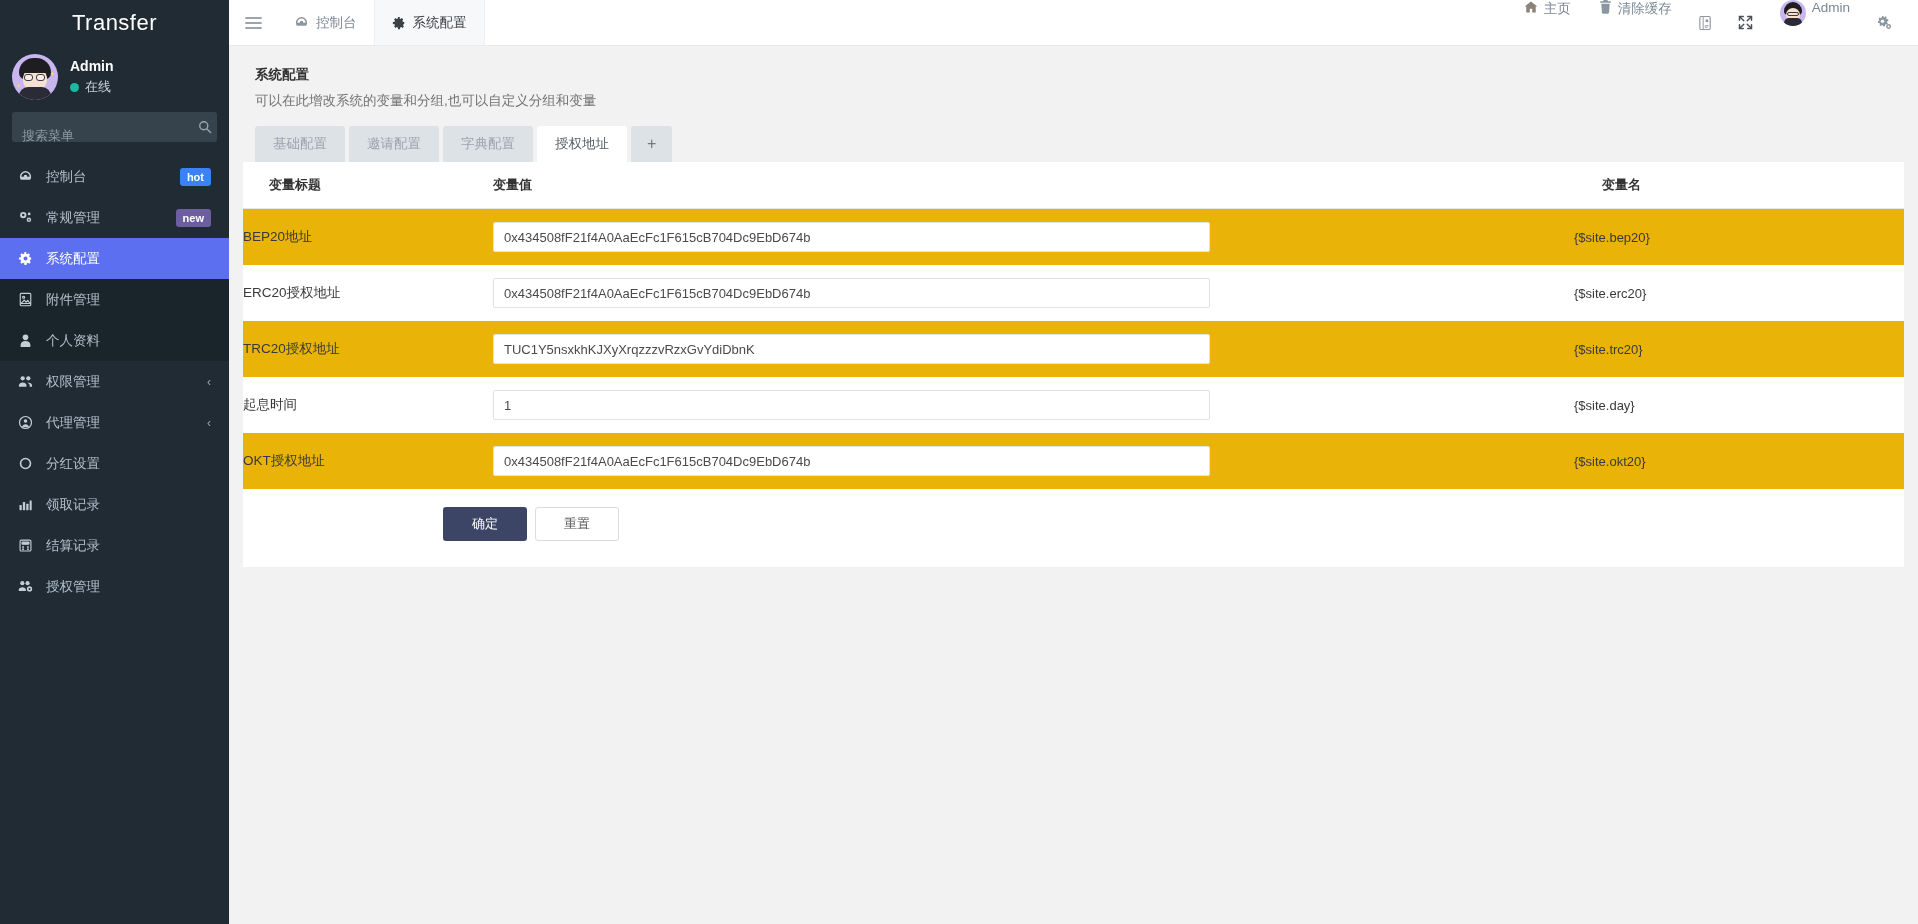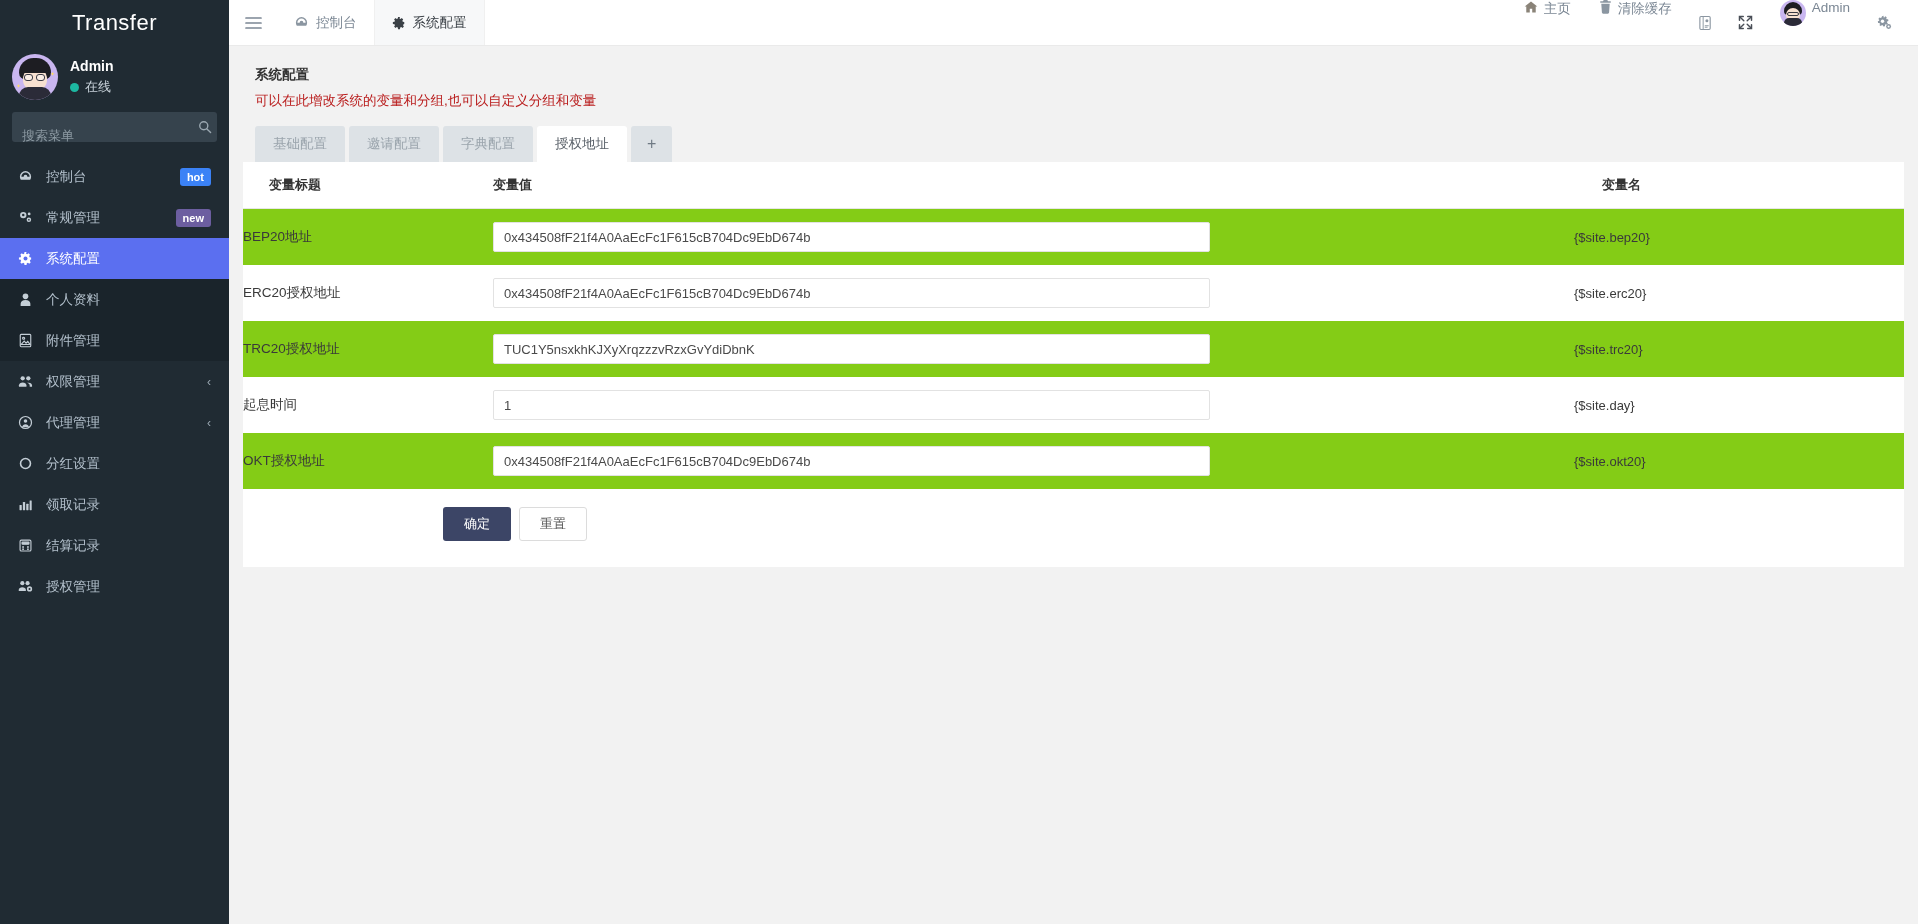--- a/index.html
+++ b/index.html
@@ -120,21 +120,21 @@
     position: relative; overflow: hidden; flex: 0 0 26px;
   }
   .as-hair{position:absolute;left:4px;top:2px;width:18px;height:13px;background:#1d1d22;border-radius:9px 9px 4px 4px;}
   .as-face{position:absolute;left:6px;top:8px;width:14px;height:14px;background:#f7e0d0;border-radius:7px;}
   .as-glass{position:absolute;left:7px;top:12px;width:12px;height:4px;border:1px solid #3a3a44;border-radius:2px;}
   .as-body{position:absolute;left:4px;bottom:0;width:18px;height:8px;background:#2b2b38;border-radius:5px 5px 0 0;}
 
   .content { flex: 1; padding: 14px 14px 0 14px; overflow: auto; }
   .page-head { padding: 6px 12px 0 12px; }
   .page-title { font-size: 13.5px; font-weight: 700; color: #333; margin-bottom: 8px; }
-  .page-sub { font-size: 13.5px; color: #b91c1c; margin-bottom: 16px; }
+  .page-sub { font-size: 13.5px; color: #737373; margin-bottom: 16px; }
 
   .tabs { display: flex; gap: 4px; padding: 0 12px; }
   .tab {
     background: #dde2e6; color: #9aa4ac; font-size: 13.5px;
     padding: 9px 18px; border-radius: 3px 3px 0 0; cursor: pointer;
     line-height: 18px;
   }
   .tab.active { background: #fff; color: #5a6169; }
   .tab.plus { padding: 9px 16px; color: #6f7a84; font-size: 16px; line-height: 18px; }
 
@@ -142,31 +142,31 @@
 
   table.cfg { width: 100%; border-collapse: collapse; table-layout: fixed; }
   table.cfg th {
     text-align: left; font-size: 13px; font-weight: 700; color: #333;
     padding: 14px 0 14px 0; border-bottom: 1px solid #e6e6e6;
   }
   table.cfg th.c1, table.cfg td.c1 { width: 250px; padding-left: 26px; }
   table.cfg th.c2, table.cfg td.c2 { width: auto; padding-left: 0; }
   table.cfg th.c3, table.cfg td.c3 { width: 330px; padding-left: 28px; }
   table.cfg tr.row td { padding: 13px 0; font-size: 13.5px; color: #3a3a3a; vertical-align: middle; }
-  table.cfg tr.row.odd { background: #84cc16; }
+  table.cfg tr.row.odd { background: #eab308; }
   .cfg-input {
     width: 717px; height: 30px; border: 1px solid #e2e2e2; border-radius: 2px;
     padding: 0 10px; font-size: 13px; color: #4a4a4a; outline: none;
     background: #fff; font-family: "Liberation Sans", sans-serif;
   }
   .varname { font-size: 13px; color: #3a3a3a; }
 
   .actions { padding: 18px 0 0 200px; display: flex; gap: 8px; }
   .btn {
-    font-size: 13px; padding: 8px 20px; border-radius: 3px; cursor: pointer;
+    font-size: 13px; padding: 8px 28px; border-radius: 3px; cursor: pointer;
     border: 1px solid transparent; line-height: 16px;
     font-family: "Liberation Sans", sans-serif;
   }
   .btn-primary { background: #3c4566; color: #fff; }
   .btn-default { background: #fff; color: #555; border: 1px solid #dcdcdc; }
 
   svg { display: block; }
 </style>
 </head>
 <body>
@@ -235,36 +235,36 @@
         <span class="mi-ico">
           <svg width="15" height="15" viewBox="0 0 16 16" fill="currentColor">
             <path d="M14 9.1V6.9l-1.7-.3a4.6 4.6 0 0 0-.5-1.2l1-1.4-1.6-1.6-1.4 1a4.6 4.6 0 0 0-1.2-.5L9.1 1H6.9l-.3 1.9c-.4.1-.8.3-1.2.5l-1.4-1-1.6 1.6 1 1.4c-.2.4-.4.8-.5 1.2L1 6.9v2.2l1.9.3c.1.4.3.8.5 1.2l-1 1.4 1.6 1.6 1.4-1c.4.2.8.4 1.2.5l.3 1.9h2.2l.3-1.9c.4-.1.8-.3 1.2-.5l1.4 1 1.6-1.6-1-1.4c.2-.4.4-.8.5-1.2L14 9.1z"></path>
             <circle cx="8" cy="8" r="2.1" fill="#5b6ff0"></circle>
           </svg>
         </span>
         <span class="mi-label">系统配置</span>
       </div>
       <div class="menu-item dim">
         <span class="mi-ico">
-          <svg width="15" height="15" viewBox="0 0 16 16" fill="currentColor">
-            <circle cx="8" cy="4.6" r="3"></circle>
-            <path d="M8 8.6c-3 0-5.2 1.8-5.2 3.9V15h10.4v-2.5c0-2.1-2.2-3.9-5.2-3.9z"></path>
-          </svg>
-        </span>
-        <span class="mi-label">个人资料</span>
-      </div>
-      <div class="menu-item dim">
-        <span class="mi-ico">
           <svg width="15" height="15" viewBox="0 0 16 16" fill="none" stroke="currentColor" stroke-width="1.2">
             <rect x="2.4" y="1.4" width="11.2" height="13.2" rx="1"></rect>
             <circle cx="6" cy="5.6" r="1.1"></circle>
             <path d="M3.4 12.2 6.6 8.6l2 2.2 1.8-1.8 2.4 3.2z"></path>
           </svg>
         </span>
         <span class="mi-label">附件管理</span>
+      </div>
+      <div class="menu-item dim">
+        <span class="mi-ico">
+          <svg width="15" height="15" viewBox="0 0 16 16" fill="currentColor">
+            <circle cx="8" cy="4.6" r="3"></circle>
+            <path d="M8 8.6c-3 0-5.2 1.8-5.2 3.9V15h10.4v-2.5c0-2.1-2.2-3.9-5.2-3.9z"></path>
+          </svg>
+        </span>
+        <span class="mi-label">个人资料</span>
       </div>
       <div class="menu-item">
         <span class="mi-ico">
           <svg width="15" height="15" viewBox="0 0 16 16" fill="currentColor">
             <circle cx="5" cy="4.6" r="2.3"></circle>
             <circle cx="11" cy="4.6" r="2.3"></circle>
             <path d="M1 13.6v-1.5c0-1.8 1.8-3 4-3s4 1.2 4 3v1.5z"></path>
             <path d="M9.2 9.4c1.9.3 3.3 1.5 3.3 3v1.2H15v-1.5c0-1.6-1.5-2.7-3.5-2.9z"></path>
           </svg>
         </span>

